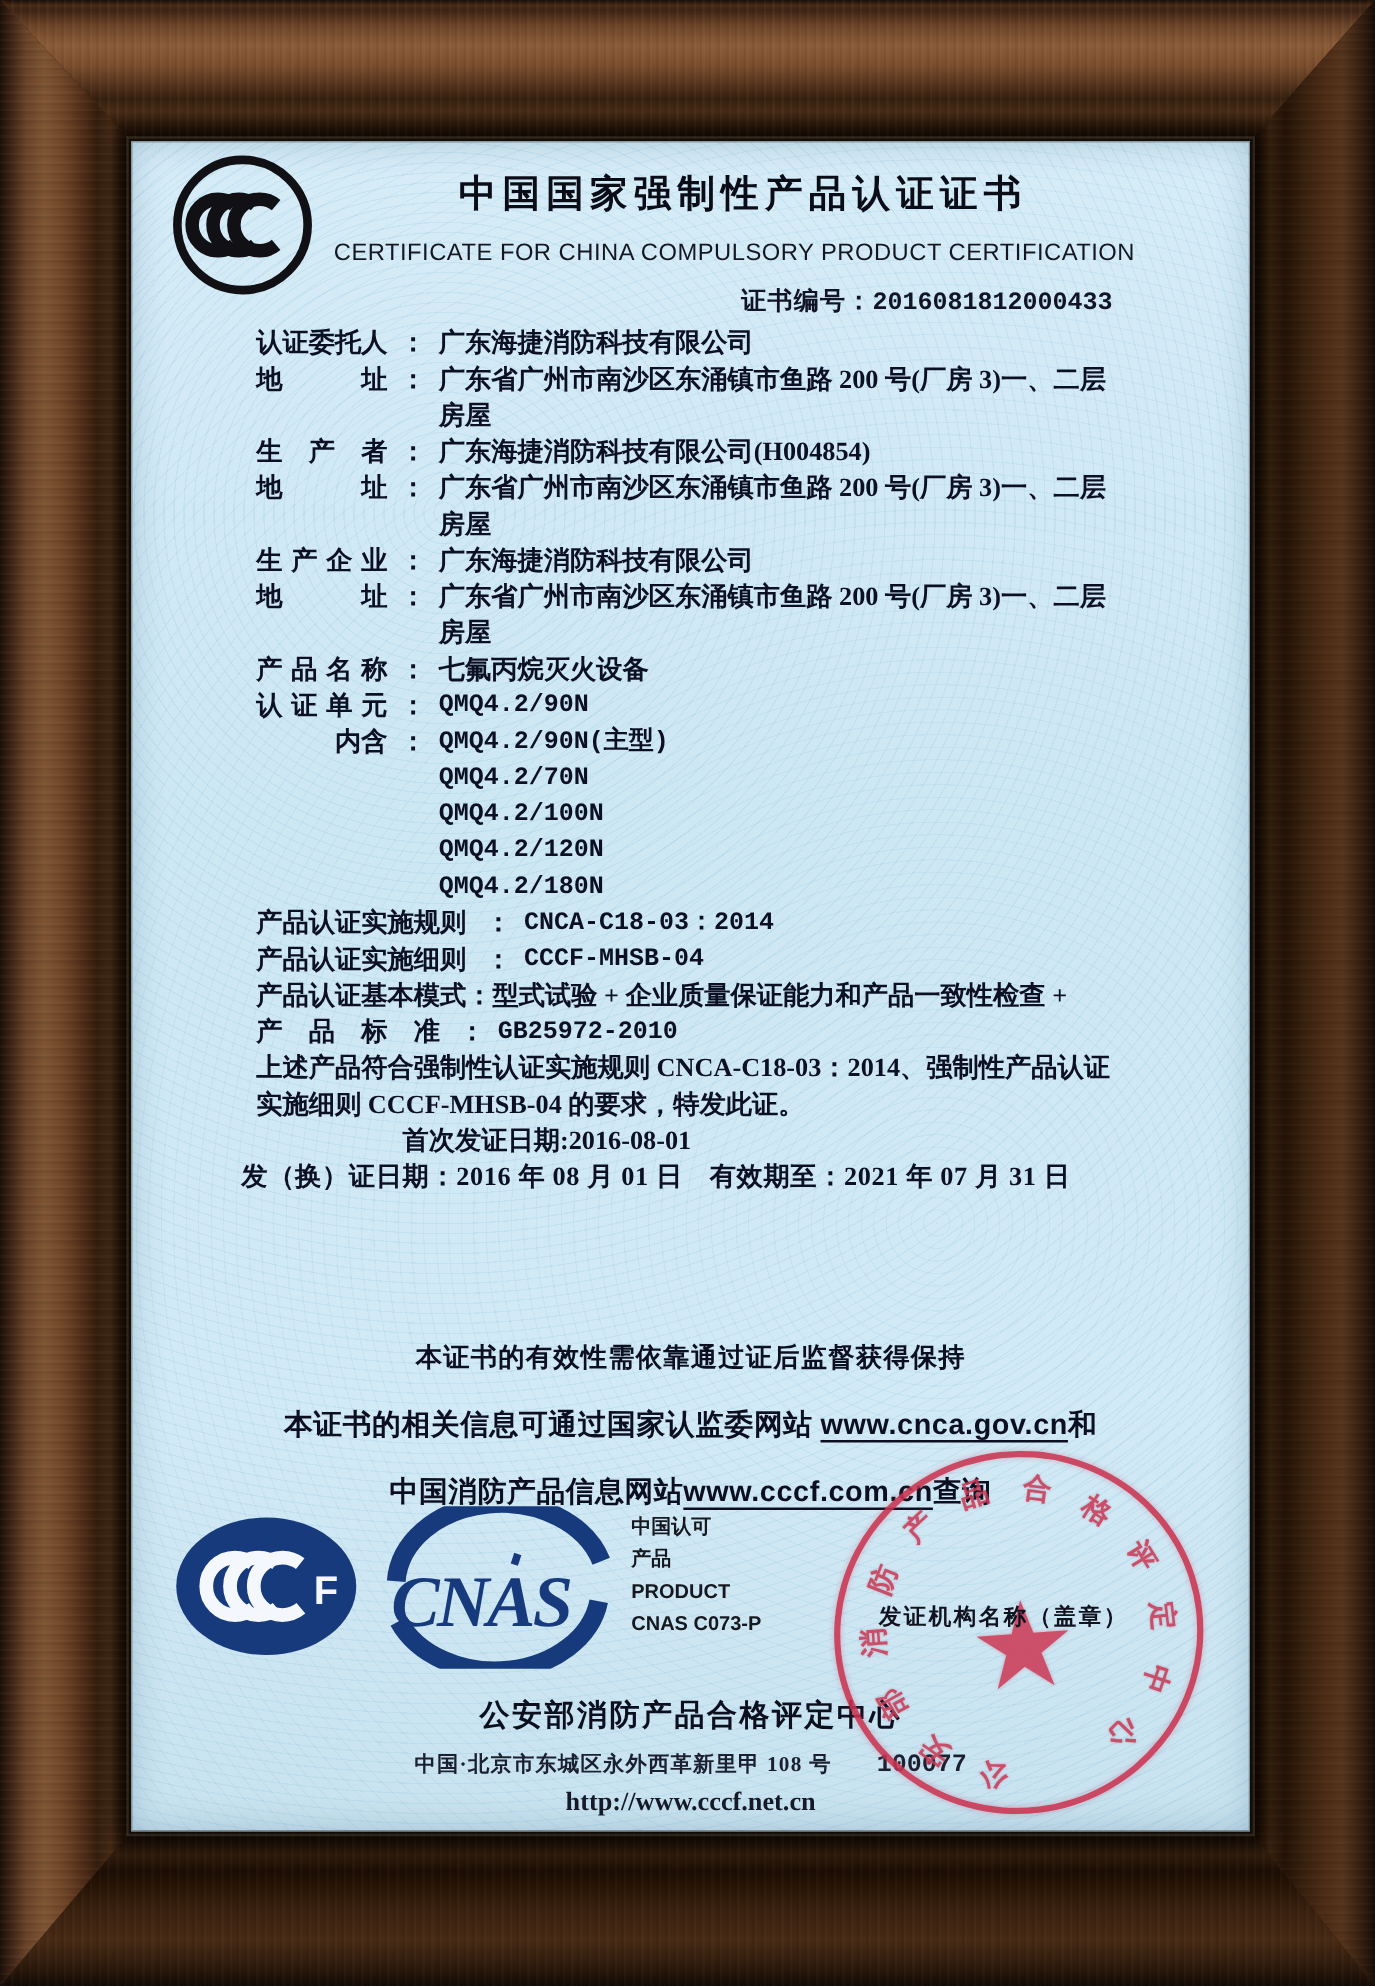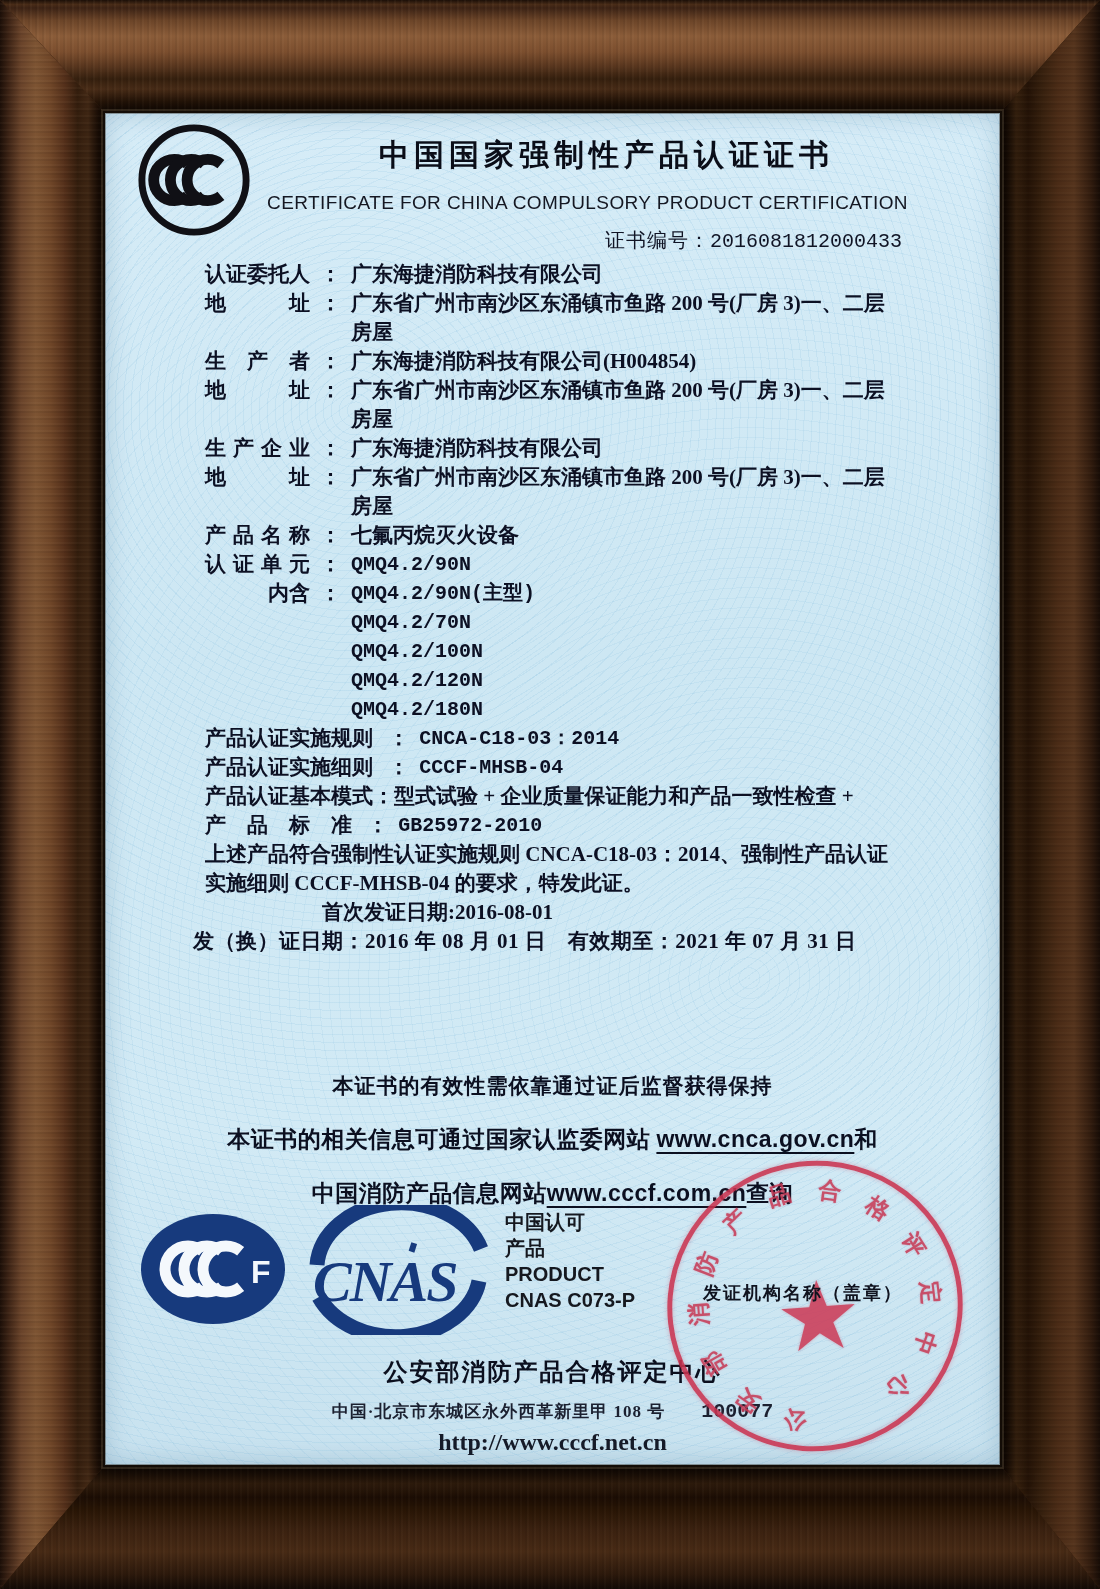--- a/index.html
+++ b/index.html
@@ -43,27 +43,27 @@
       repeating-radial-gradient(circle at 72% 64%, rgba(125,185,220,.13) 0 1px, rgba(0,0,0,0) 1px 10px),
       linear-gradient(180deg,#d6ecf7 0%,#cde7f3 40%,#d2eaf5 75%,#c8e2ef 100%);
     box-shadow: inset 0 0 0 1px rgba(30,20,10,.35), inset 0 0 26px rgba(70,110,140,.30),
                 0 0 0 2px rgba(15,8,3,.85), 0 0 0 4px rgba(195,170,135,.18), 0 0 22px 8px rgba(0,0,0,.55);
     color:#0c1020; }
 
   .abs { position:absolute; }
 
   
   .ccc-mark { left:30px; top:7px; width:118px; height:120px; }
-  .title { left:16px; top:22px; width:100%; padding-left:76px; text-align:center;
+  .title { left:4px; top:22px; width:100%; padding-left:76px; text-align:center;
     font-family:"DejaVu Sans","Liberation Sans",sans-serif;
     font-size:30px; font-weight:700; letter-spacing:5px; color:#0a0d18; }
   .subtitle { left:0; top:79px; width:100%; padding-left:70px; text-align:center;
     font-family:"Liberation Sans","DejaVu Sans",sans-serif;
     font-size:19px; font-weight:500; letter-spacing:.4px; color:#141722; }
-  .certno { right:98px; top:114px; font-size:20px; font-weight:400; letter-spacing:1px; color:#101425; }
+  .certno { right:110px; top:114px; font-size:20px; font-weight:700; letter-spacing:1px; color:#101425; }
 
   
   .cert-body { left:100px; top:147px; width:745px; font-size:21px; font-weight:700;
     line-height:29px; color:#0c1023; }
   .row { display:flex; align-items:flex-start;gap:10px; }
   .row-label { display:inline-block; width:105px; text-align:justify; text-align-last:justify; flex:0 0 105px; }
   .row-label.right { text-align:right; text-align-last:right; }
   .row-colon { flex:0 0 20px; }
   .row-value { flex:1 1 auto; }
   .row.wide .row-label { width:auto; flex:0 0 auto; text-align:left; text-align-last:auto; white-space:pre; }
@@ -76,36 +76,36 @@
   .notices { left:0; top:958px; width:100%; text-align:center; font-weight:700; color:#0b0f20; }
   .notices .n1 { font-size:21px; letter-spacing:1px; line-height:30px; }
   .notices .n2, .notices .n3 { font-size:23px; letter-spacing:.5px; line-height:30px; margin-top:23px; }
   .notices .url { font-family:"Liberation Sans","DejaVu Sans",sans-serif; font-weight:700;
     text-decoration:underline; text-underline-offset:5px; text-decoration-thickness:2px; }
 
   
   .cccf-logo { left:33px; top:1098px; width:150px; height:116px; }
   .cnas-logo { left:198px; top:1092px; width:190px; height:130px; }
   .accredit { left:400px; top:1096px; font-family:"Liberation Sans","DejaVu Sans",sans-serif;
-    font-size:20px; font-weight:700; line-height:26px; color:#15181f; }
+    font-size:16px; font-weight:700; line-height:26px; color:#15181f; }
 
   
   .issuer-label { left:598px; top:1168px; font-size:18px; font-weight:700; letter-spacing:2px; color:#10131f; z-index:3; }
   .stamp { left:562px; top:1048px; width:296px; height:290px; z-index:2; transform:rotate(-18deg); opacity:.88; }
   .stamp-ring { position:absolute; inset:0; border:5px solid #cb3350; border-radius:50%;
     box-shadow:0 0 5px rgba(203,51,80,.35), inset 0 0 5px rgba(203,51,80,.35); }
   .stamp-char { position:absolute; left:50%; top:50%; font-size:23px; font-weight:700; color:#c73b57;
     text-shadow:0 0 2px rgba(199,59,87,.5); }
   .stamp-star { position:absolute; left:50%; top:54%; transform:translate(-50%,-50%) rotate(14deg);
     font-size:96px; color:#cc3c58; text-shadow:0 0 3px rgba(204,60,88,.5); line-height:1; }
   .footer-name { left:0; top:1243px; width:100%; text-align:center; font-size:24px; font-weight:700;
     letter-spacing:2px; color:#0b0f1e; }
   .footer-addr { left:0; top:1287px; width:100%; text-align:center; font-size:17px; font-weight:700;
     letter-spacing:1px; color:#1b2030; }
-  .footer-url { left:0; top:1316px; width:100%; text-align:center; font-size:24px; font-weight:700;
+  .footer-url { left:0; top:1316px; width:100%; text-align:center; font-size:21px; font-weight:700;
     color:#151a28; }
 </style>
 </head>
 <body>
 
 <div class="scene">
 
   <div class="fp fp-top"></div>
   <div class="fp fp-left"></div>
   <div class="fp fp-right"></div>

